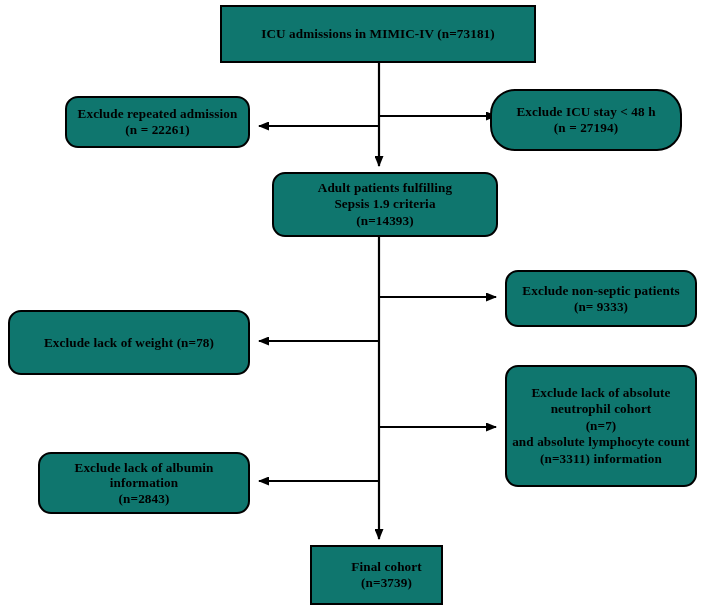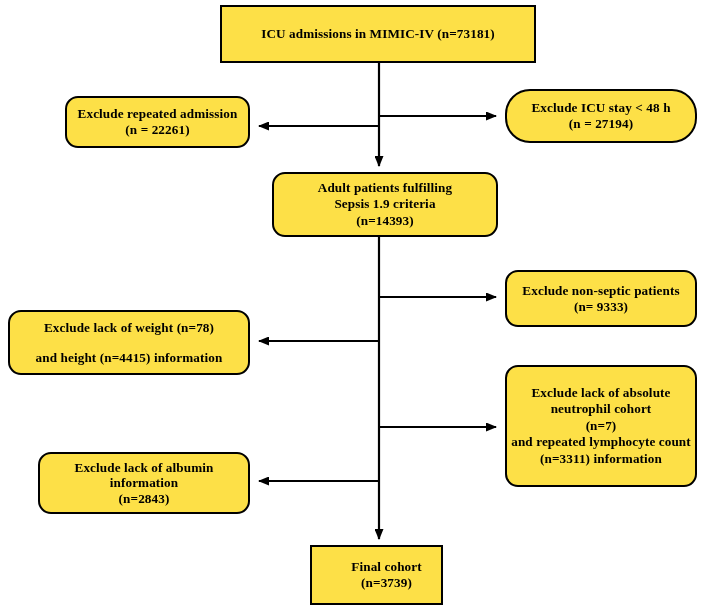--- a/index.html
+++ b/index.html
@@ -18,40 +18,40 @@
     position: absolute;
     left: 0;
     top: 0;
     width: 709px;
     height: 611px;
   }
   .node {
     position: absolute;
     box-sizing: border-box;
     border: 2.2px solid #000000;
-    background: #fde047;
+    background: #0f766e;
     display: flex;
     flex-direction: column;
     align-items: center;
     justify-content: center;
     text-align: center;
     font-weight: bold;
     font-size: 13.2px;
     line-height: 1.18;
     color: #000000;
     letter-spacing: 0.1px;
   }
   .node.rounded { border-radius: 13px; }
   .node.square  { border-radius: 0; }
   .node .ln { display: block; white-space: nowrap; }
 
   
   #node-icu-admissions   { left: 220px; top: 5px;   width: 316px; height: 58px; }
   #node-excl-repeated    { left: 65px;  top: 96px;  width: 185px; height: 52px; }
-  #node-excl-icustay     { left: 505px; top: 89px;  width: 192px; height: 54px; border-radius: 25px; }
+  #node-excl-icustay     { left: 490px; top: 89px;  width: 192px; height: 62px; border-radius: 25px; }
   #node-adult-sepsis     { left: 272px; top: 172px; width: 226px; height: 65px;
                            line-height: 1.22; }
   #node-excl-nonseptic   { left: 505px; top: 270px; width: 192px; height: 57px; text-align: center; }
   #node-excl-weight      { left: 8px;   top: 310px; width: 242px; height: 65px; }
   #node-excl-weight .ln  { line-height: 2.25; }
   #node-excl-neutrophil  { left: 505px; top: 365px; width: 192px; height: 122px;
                            line-height: 1.24; justify-content: center; }
   #node-excl-albumin     { left: 38px;  top: 452px; width: 212px; height: 62px; }
   #node-final-cohort     { left: 310px; top: 545px; width: 133px; height: 60px; padding-left: 20px; }
 
@@ -121,28 +121,27 @@
     <span class="ln">(n=14393)</span>
   </div>
 
   <div class="node rounded" id="node-excl-nonseptic">
     <span class="ln">Exclude non-septic patients</span>
     <span class="ln">(n= 9333)</span>
   </div>
 
   <div class="node rounded" id="node-excl-weight">
     <span class="ln">Exclude lack of weight (n=78)</span>
-    <span class="ln">and height (n=4415) information</span>
   </div>
 
   <div class="node rounded" id="node-excl-neutrophil">
     <span class="ln">Exclude lack of absolute</span>
     <span class="ln">neutrophil cohort</span>
     <span class="ln">(n=7)</span>
-    <span class="ln">and repeated lymphocyte count</span>
+    <span class="ln">and absolute lymphocyte count</span>
     <span class="ln">(n=3311) information</span>
   </div>
 
   <div class="node rounded" id="node-excl-albumin">
     <span class="ln">Exclude lack of albumin</span>
     <span class="ln">information</span>
     <span class="ln">(n=2843)</span>
   </div>
 
   <div class="node square" id="node-final-cohort">

